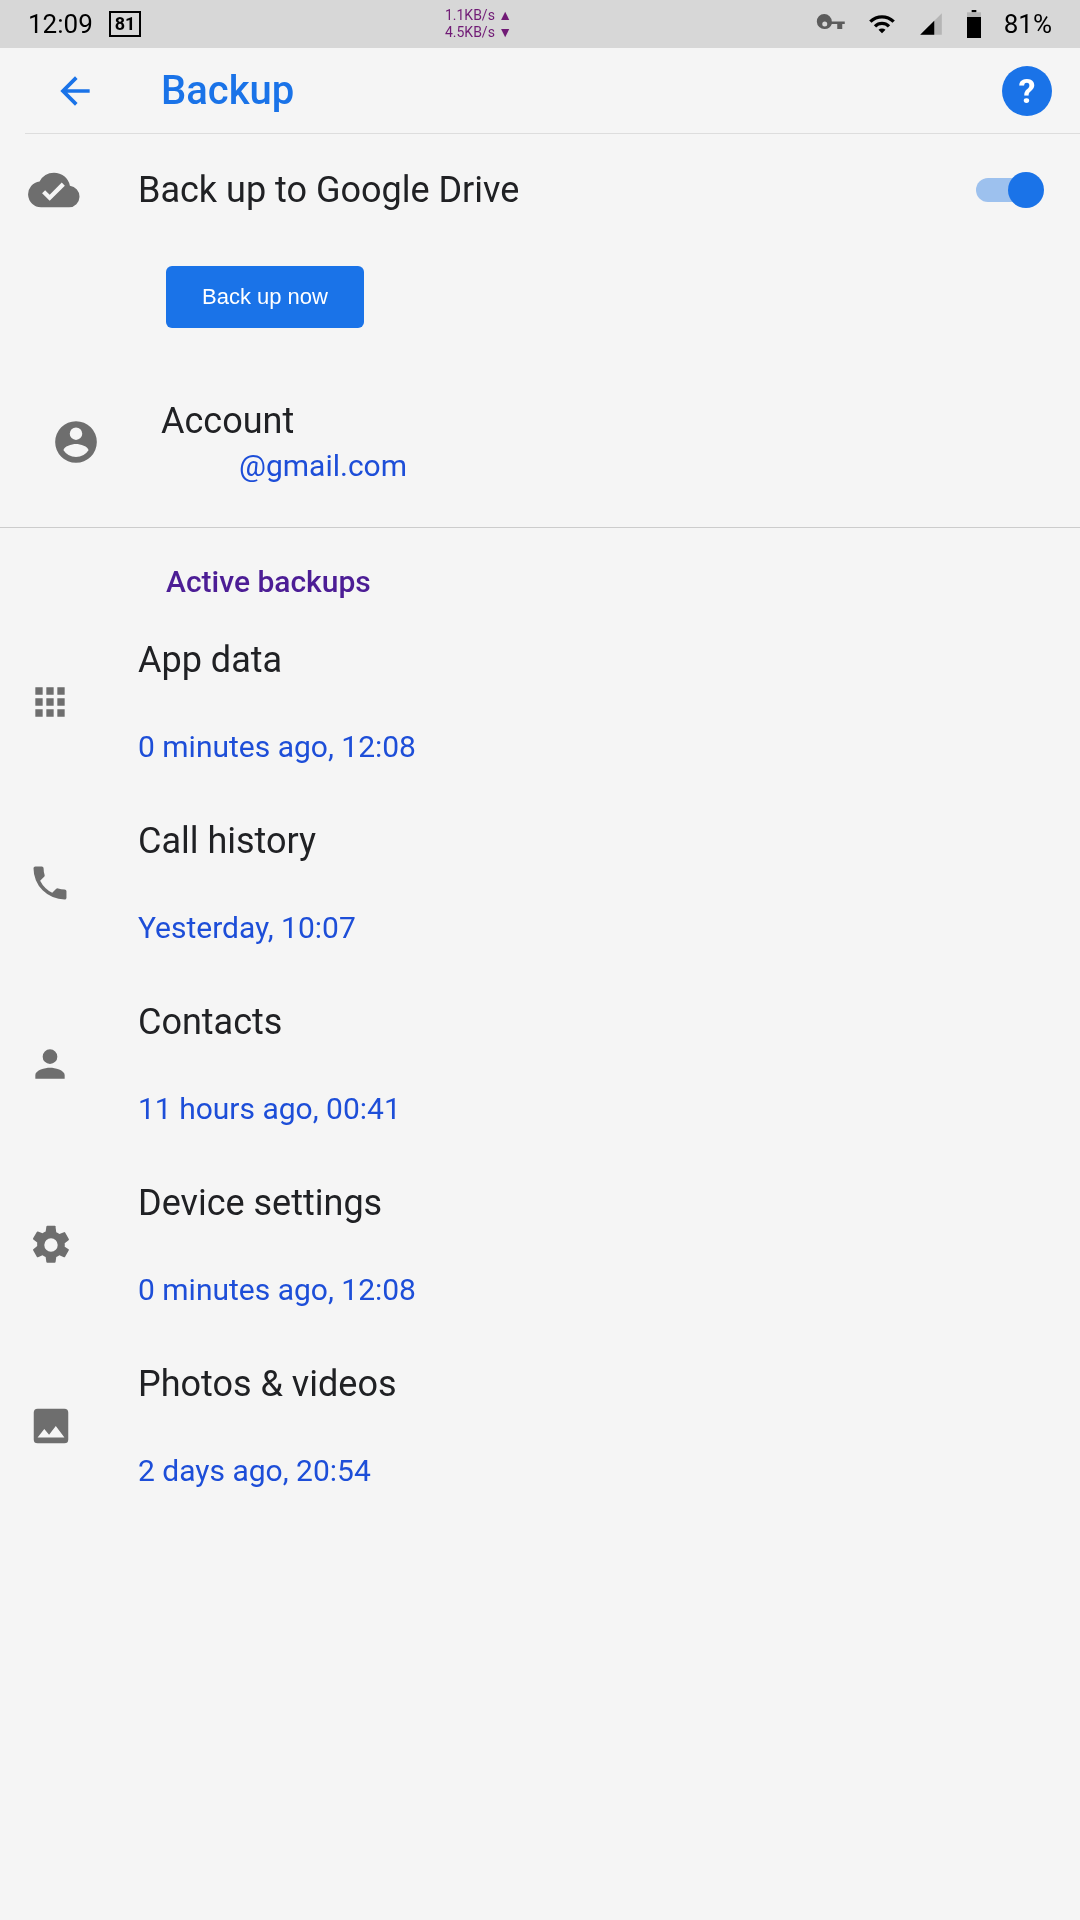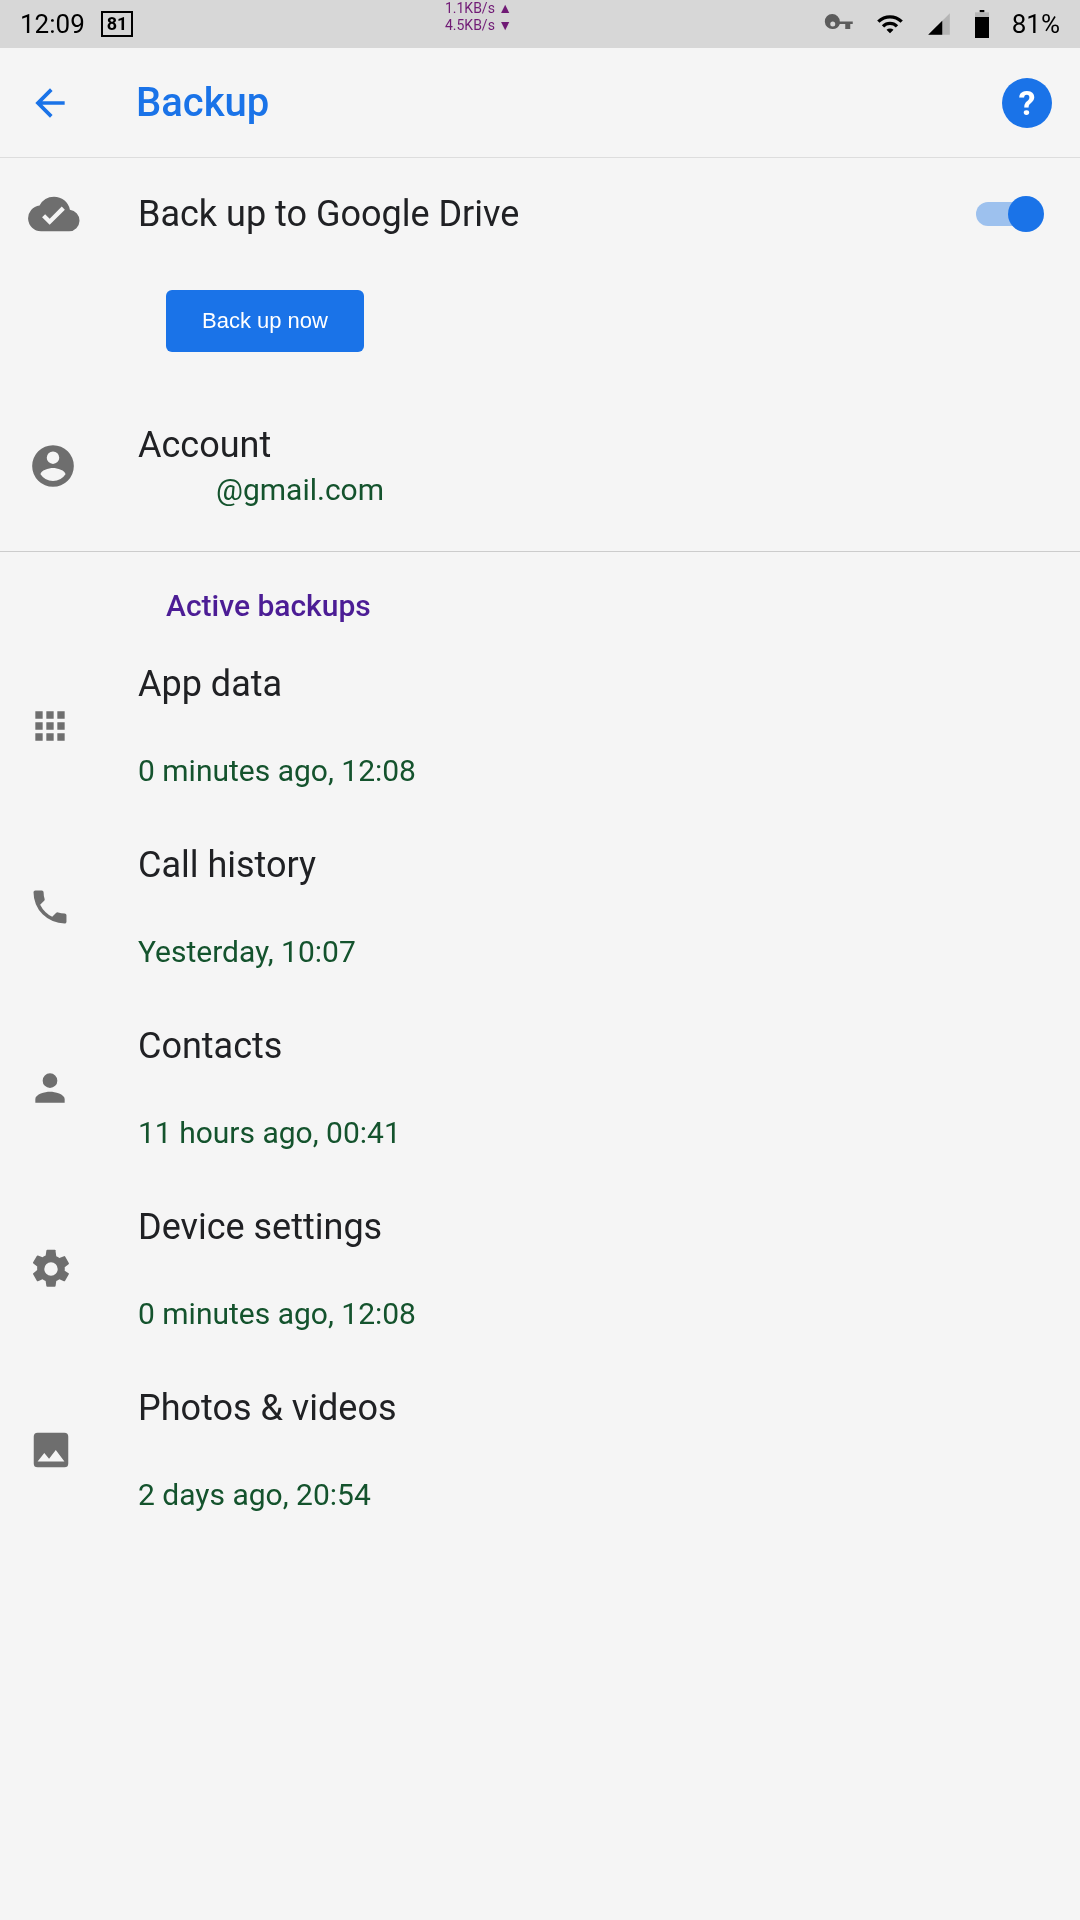--- a/index.html
+++ b/index.html
@@ -7,45 +7,47 @@
       width: 1080px;
       height: 1920px;
       font-family: Roboto, -apple-system, sans-serif;
       background: #f5f5f5;
       overflow: hidden;
     }
     .status-bar {
       height: 48px;
       background: #d7d7d7;
       display: flex;
-      padding: 0 20px;
+      align-items: center;
+      padding: 0 28px;
       font-size: 24px;
       color: #000;
     }
     .status-left { display: flex; align-items: center; gap: 16px; }
     .status-center { flex: 1; text-align: center; font-size: 14px; color: #701a75; line-height: 1.2; }
     .status-right { display: flex; align-items: center; gap: 22px; }
     .clock { font-size: 26px; font-weight: 400; }
     .date-badge {
       border: 2px solid #000;
       font-size: 18px;
       font-weight: 700;
       padding: 0 4px;
       line-height: 22px;
     }
     .battery-pct { font-size: 26px; }
     .status-icon { display: inline-flex; }
     
     .app-bar {
-      height: 110px;
+      height: 86px;
       background: #f5f5f5;
       display: flex;
       align-items: center;
       padding: 0 28px;
       border-bottom: 1px solid #ddd;
+      margin-left: 25px;
     }
     .back-btn {
       width: 72px;
       display: flex;
       align-items: center;
       justify-content: flex-start;
       color: #1a73e8;
     }
     .app-title {
       flex: 1;
@@ -81,21 +83,21 @@
       color: #6e6e6e;
     }
     .row-body { flex: 1; }
     .row-title {
       font-size: 36px;
       color: #202124;
       font-weight: 400;
     }
     .row-sub {
       font-size: 30px;
-      color: #14532d;
+      color: #1d4ed8;
       margin-top: 6px;
       padding-left: 78px;
     }
     .row-sub.noindent { padding-left: 0; margin-top: 48px; }
     .toggle-wrap { padding-right: 8px; }
     .toggle {
       width: 68px;
       height: 36px;
       position: relative;
     }
@@ -209,21 +211,21 @@
         <div class="toggle-track"></div>
         <div class="toggle-thumb"></div>
       </div>
     </div>
   </div>
 
   <div class="backup-now-row">
     <button class="backup-now-btn">Back up now</button>
   </div>
 
-  <div class="row account-row" style="padding-bottom:44px;">
+  <div class="row account-row" style="padding-bottom:44px;margin-left:23px;">
     <div class="row-icon">
       <svg width="50" height="50" viewBox="0 0 24 24" fill="#6e6e6e">
           <path d="M12 2a10 10 0 1 0 10 10A10 10 0 0 0 12 2zm0 3a3 3 0 1 1-3 3 3 3 0 0 1 3-3zm0 14.2a7.2 7.2 0 0 1-6-3.22c.03-1.99 4-3.08 6-3.08s5.97 1.09 6 3.08a7.2 7.2 0 0 1-6 3.22z"></path>
         </svg>
     </div>
     <div class="row-body">
       <div class="row-title">Account</div>
       <div class="row-sub">@gmail.com</div>
     </div>
   </div>

